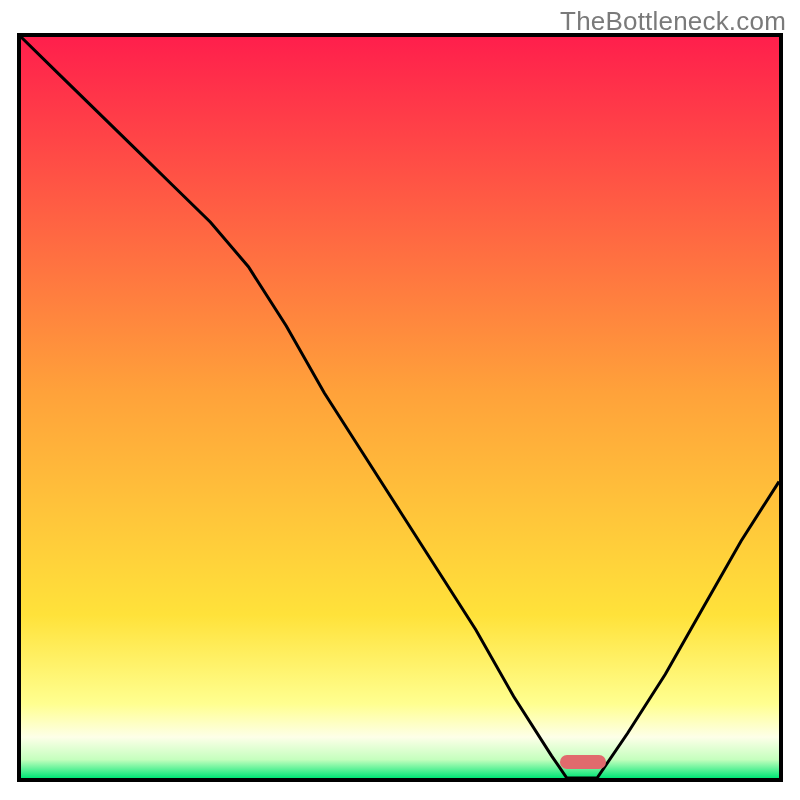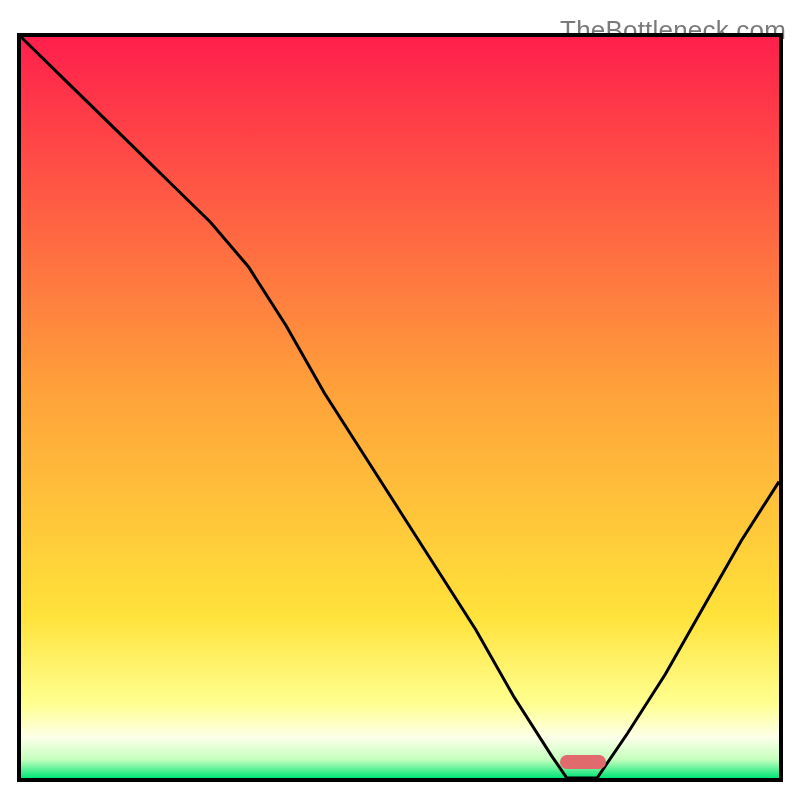--- a/index.html
+++ b/index.html
@@ -6,21 +6,21 @@
     margin: 0;
     padding: 0;
     width: 800px;
     height: 800px;
     background: #ffffff;
     position: relative;
     font-family: Arial, Helvetica, sans-serif;
   }
   .watermark {
     position: absolute;
-    top: 15px;
+    top: 6px;
     right: 14px;
     color: #7a7a7a;
     font-size: 26px;
     font-weight: 500;
     letter-spacing: 0.2px;
     margin-left: 24px;
   }
   .frame {
     position: absolute;
     left: 17px;

